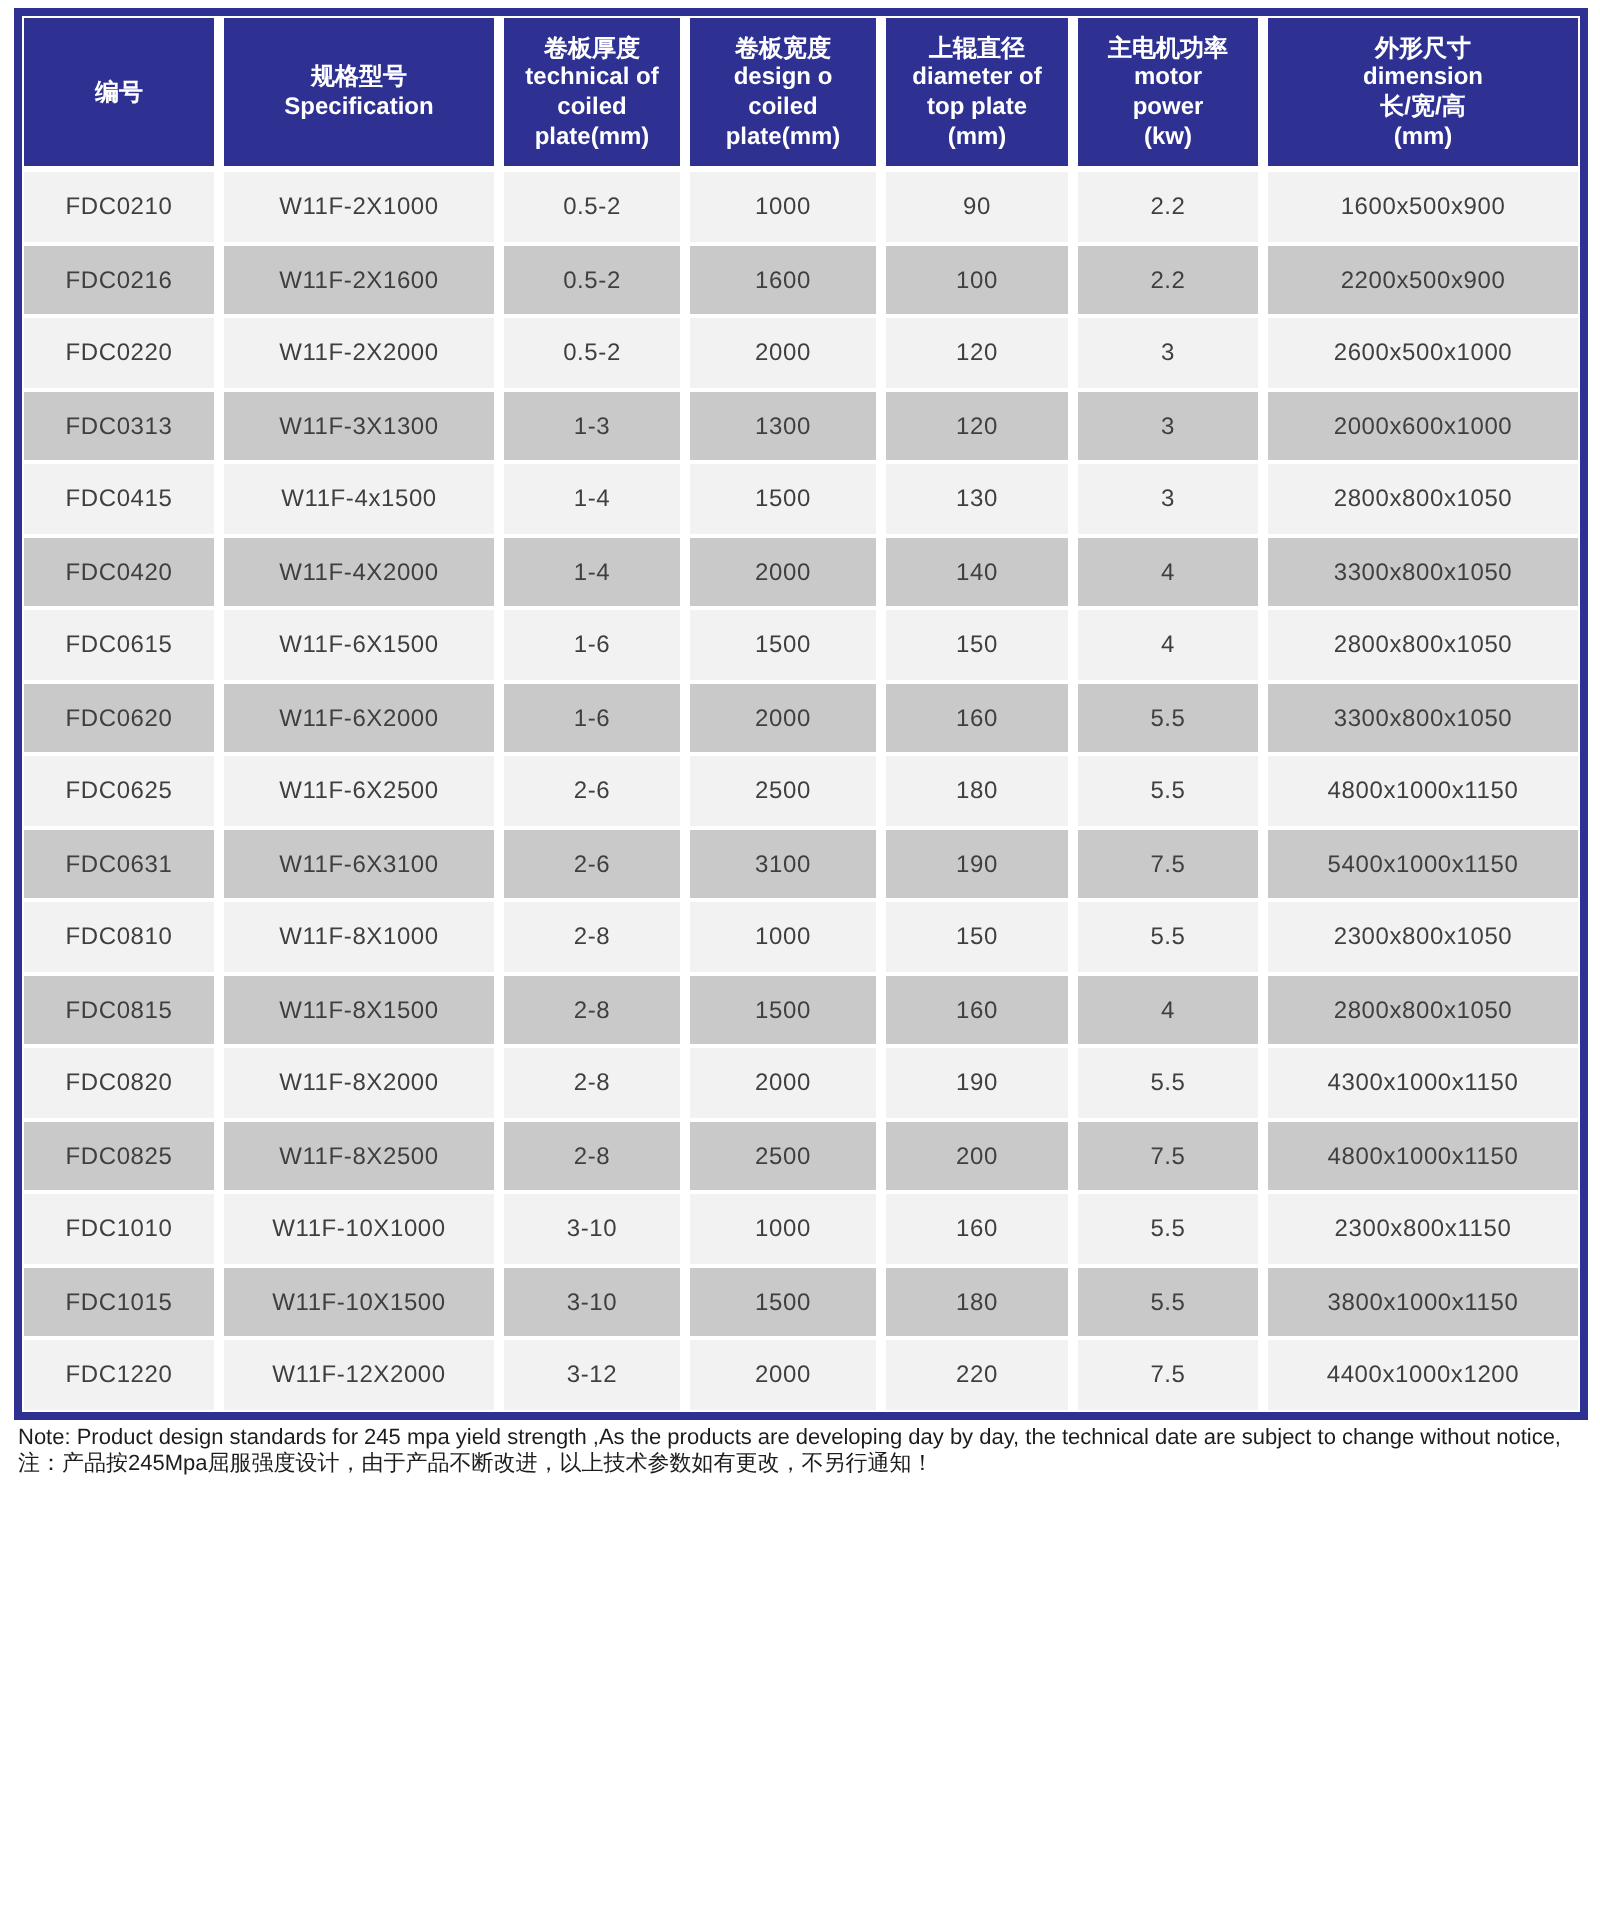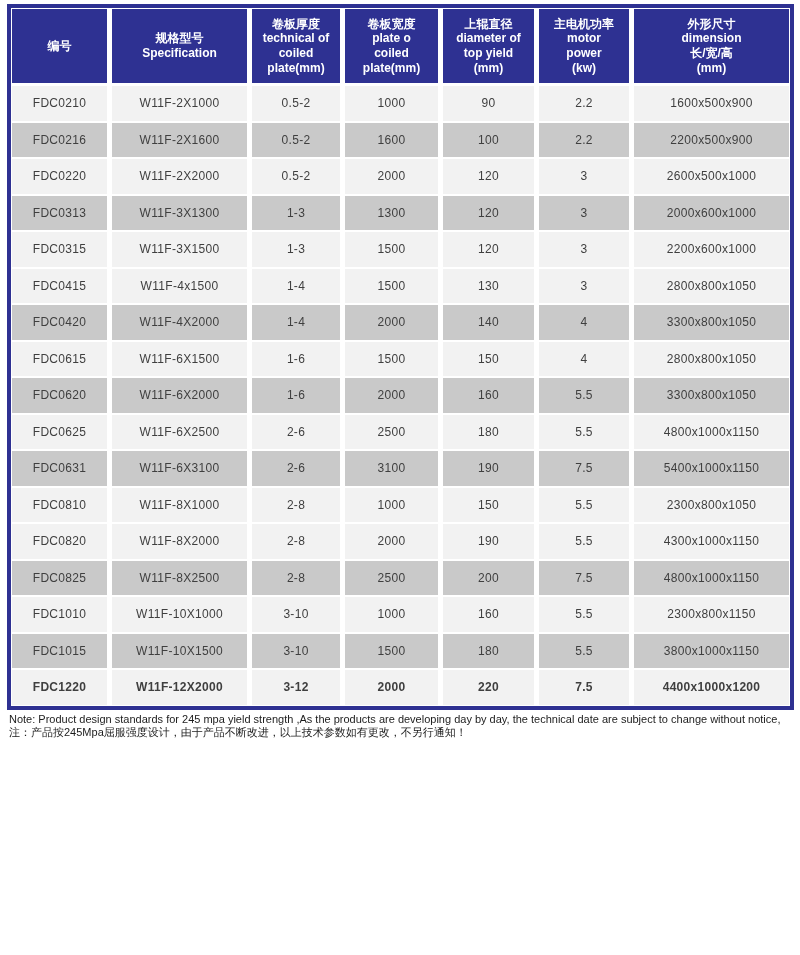--- a/index.html
+++ b/index.html
@@ -46,21 +46,21 @@
   table.spec-table td {
     text-align: center;
     vertical-align: middle;
     font-size: 12px;
     color: #3f3f3f;
     height: 34.5px;
     padding: 0 2px;
     border-bottom: 2px solid #ffffff;
     letter-spacing: 0.3px;
   }
-  table.spec-table tbody tr:last-child td { border-bottom: none; font-weight: bold; }
+  table.spec-table tbody tr:last-child td { border-bottom: none; }
   table.spec-table tbody tr.odd td  { background: #f2f2f2; }
   table.spec-table tbody tr.even td { background: #c9c9c9; }
   .notes {
     padding: 3px 2px 0 2px;
   }
   .note-line {
     font-size: 11px;
     color: #1c1c1c;
     line-height: 1.25;
     white-space: nowrap;
@@ -91,28 +91,28 @@
               <div>Specification</div>
             </th>
             <th>
               <div>卷板厚度</div>
               <div>technical of</div>
               <div>coiled</div>
               <div>plate(mm)</div>
             </th>
             <th>
               <div>卷板宽度</div>
-              <div>plate o</div>
+              <div>design o</div>
               <div>coiled</div>
               <div>plate(mm)</div>
             </th>
             <th>
               <div>上辊直径</div>
               <div>diameter of</div>
-              <div>top yield</div>
+              <div>top plate</div>
               <div>(mm)</div>
             </th>
             <th>
               <div>主电机功率</div>
               <div>motor</div>
               <div>power</div>
               <div>(kw)</div>
             </th>
             <th>
               <div>外形尺寸</div>
@@ -153,29 +153,20 @@
           <tr class="even">
             <td>FDC0313</td>
             <td>W11F-3X1300</td>
             <td>1-3</td>
             <td>1300</td>
             <td>120</td>
             <td>3</td>
             <td>2000x600x1000</td>
           </tr>
           <tr class="odd">
-            <td>FDC0315</td>
-            <td>W11F-3X1500</td>
-            <td>1-3</td>
-            <td>1500</td>
-            <td>120</td>
-            <td>3</td>
-            <td>2200x600x1000</td>
-          </tr>
-          <tr class="odd">
             <td>FDC0415</td>
             <td>W11F-4x1500</td>
             <td>1-4</td>
             <td>1500</td>
             <td>130</td>
             <td>3</td>
             <td>2800x800x1050</td>
           </tr>
           <tr class="even">
             <td>FDC0420</td>
@@ -223,20 +214,29 @@
             <td>5400x1000x1150</td>
           </tr>
           <tr class="odd">
             <td>FDC0810</td>
             <td>W11F-8X1000</td>
             <td>2-8</td>
             <td>1000</td>
             <td>150</td>
             <td>5.5</td>
             <td>2300x800x1050</td>
+          </tr>
+          <tr class="even">
+            <td>FDC0815</td>
+            <td>W11F-8X1500</td>
+            <td>2-8</td>
+            <td>1500</td>
+            <td>160</td>
+            <td>4</td>
+            <td>2800x800x1050</td>
           </tr>
           <tr class="odd">
             <td>FDC0820</td>
             <td>W11F-8X2000</td>
             <td>2-8</td>
             <td>2000</td>
             <td>190</td>
             <td>5.5</td>
             <td>4300x1000x1150</td>
           </tr>

